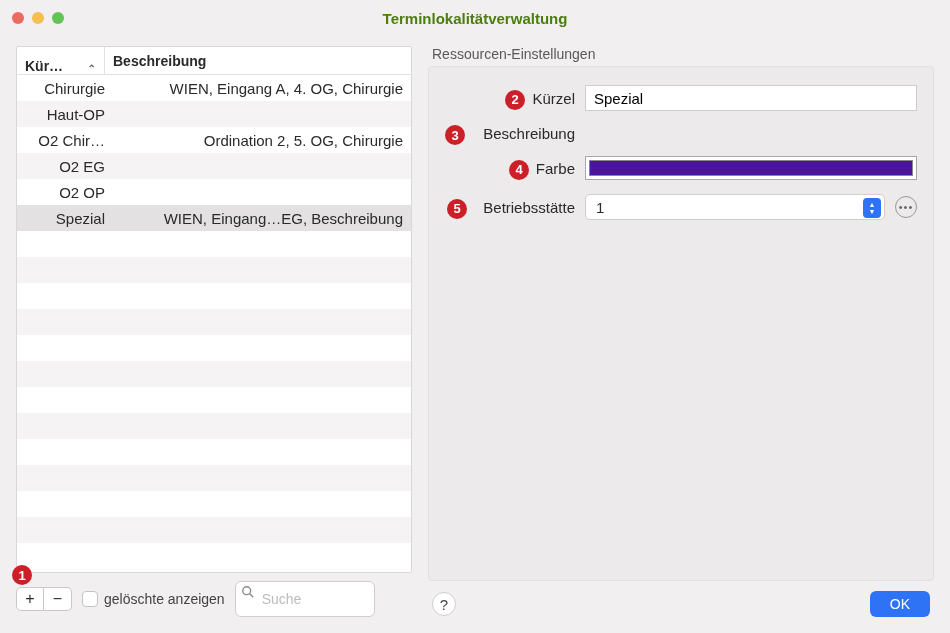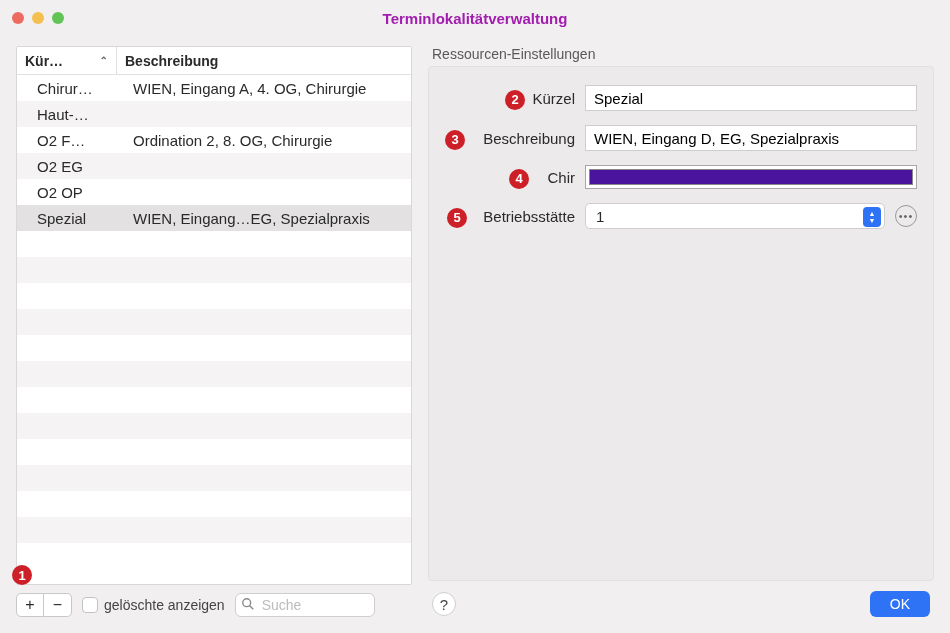--- a/index.html
+++ b/index.html
@@ -23,21 +23,21 @@
     .tl { width: 12px; height: 12px; border-radius: 50%; }
     .tl.red { background: #ec6a5e; }
     .tl.yellow { background: #f4bf4f; }
     .tl.green { background: #61c454; }
     .window-title {
       position: absolute;
       left: 0; right: 0;
       text-align: center;
       font-weight: 600;
       font-size: 15px;
-      color: #a21caf;
+      color: #4d7c0f;
       pointer-events: none;
     }
     .content {
       display: flex;
       padding: 10px 16px 16px 16px;
       gap: 16px;
       height: calc(100% - 36px);
     }
     .left-pane {
       width: 396px;
@@ -62,33 +62,33 @@
       font-size: 14px;
       background: #fff;
     }
     .th {
       display: flex;
       align-items: center;
       padding: 0 8px;
       border-right: 1px solid #e0dedf;
     }
     .th:last-child { border-right: none; }
-    .th.col-kurz { width: 100px; justify-content: space-between; }
+    .th.col-kurz { width: 88px; justify-content: space-between; align-items: flex-end; }
     .th.col-besch { flex: 1; }
     .sort-chev { font-size: 10px; color: #666; }
     .tbody { flex: 1; overflow: auto; }
     .tr {
       display: flex;
       height: 26px;
       align-items: center;
       font-size: 15px;
     }
     .tr:nth-child(even) { background: #f5f3f4; }
     .tr.selected { background: #e3e1e2; }
-    .td { padding: 0 20px; white-space: nowrap; overflow: hidden; text-overflow: ellipsis; }
+    .td { padding: 0 8px; white-space: nowrap; overflow: hidden; text-overflow: ellipsis; text-align: right; }
     .td.col-kurz { width: 96px; }
     .td.col-besch { flex: 1; }
     .left-footer {
       display: flex;
       align-items: center;
       gap: 10px;
       margin-top: 8px;
       position: relative;
     }
     .btn-group { display: flex; }
@@ -113,21 +113,21 @@
       border-radius: 4px;
       background: #fff;
     }
     .search-wrap {
       position: relative;
       flex: 1;
       max-width: 140px;
     }
     .search-input {
       width: 100%;
-      height: 24px;
+      height: 36px;
       border: 1px solid #cfcdce;
       border-radius: 6px;
       padding: 0 8px 0 26px;
       font-size: 14px;
       background: #fff;
       color: #b91c1c;
     }
     .search-input::placeholder { color: #bdbbbc; }
     .search-icon {
       position: absolute;
@@ -307,32 +307,32 @@
       </div>
       <div class="tbody" id="tbody">
           <div class="tr">
             <div class="td col-kurz">Chirurgie</div>
             <div class="td col-besch">WIEN, Eingang A, 4. OG, Chirurgie</div>
           </div>
           <div class="tr">
             <div class="td col-kurz">Haut-OP</div>
           </div>
           <div class="tr">
-            <div class="td col-kurz">O2 Farbe…</div>
-            <div class="td col-besch">Ordination 2, 8. OG, Chirurgie</div>
+            <div class="td col-kurz">O2 Chir…</div>
+            <div class="td col-besch">Ordination 2, 5. OG, Chirurgie</div>
           </div>
           <div class="tr">
             <div class="td col-kurz">O2 EG</div>
           </div>
           <div class="tr">
             <div class="td col-kurz">O2 OP</div>
           </div>
           <div class="tr selected">
             <div class="td col-kurz">Spezial</div>
-            <div class="td col-besch">WIEN, Eingang…EG, Spezialpraxis</div>
+            <div class="td col-besch">WIEN, Eingang…EG, Beschreibung</div>
           </div>
           <div class="tr">
             <div class="td col-kurz"></div>
             <div class="td col-besch"></div>
           </div>
           <div class="tr">
             <div class="td col-kurz"></div>
             <div class="td col-besch"></div>
           </div>
           <div class="tr">
@@ -411,27 +411,26 @@
           <span>Kürzel</span>
         </div>
         <input class="input-txt" value="Spezial" style="">
       </div>
 
       <div class="form-row">
         <div class="form-label">
           <span class="annot" style="left:0;top:0;">3</span>
           <span>Beschreibung</span>
         </div>
-        <input class="input-txt" value="WIEN, Eingang D, EG, Spezialpraxis" style="">
       </div>
 
       <div class="form-row">
         <div class="form-label">
           <span class="annot" style="left:64px;top:0;">4</span>
-          <span>Chir</span>
+          <span>Farbe</span>
         </div>
         <div class="color-well">
           <div class="color-swatch" id="color-swatch" style="background: rgb(74, 21, 156);"></div>
         </div>
       </div>
 
       <div class="form-row">
         <div class="form-label">
           <span class="annot" style="left:2px;top:0;">5</span>
           <span>Betriebsstätte</span>

